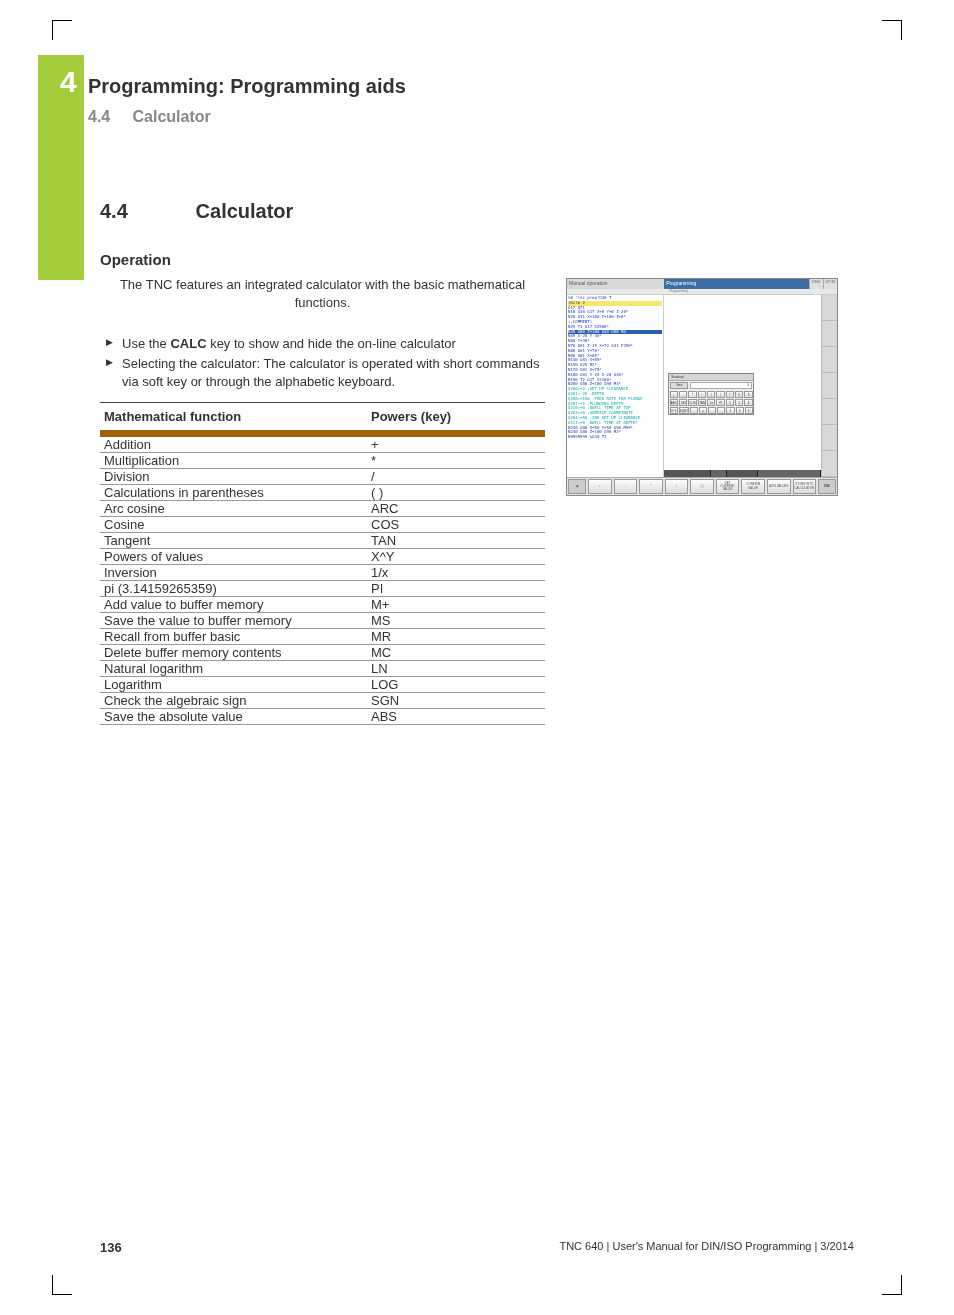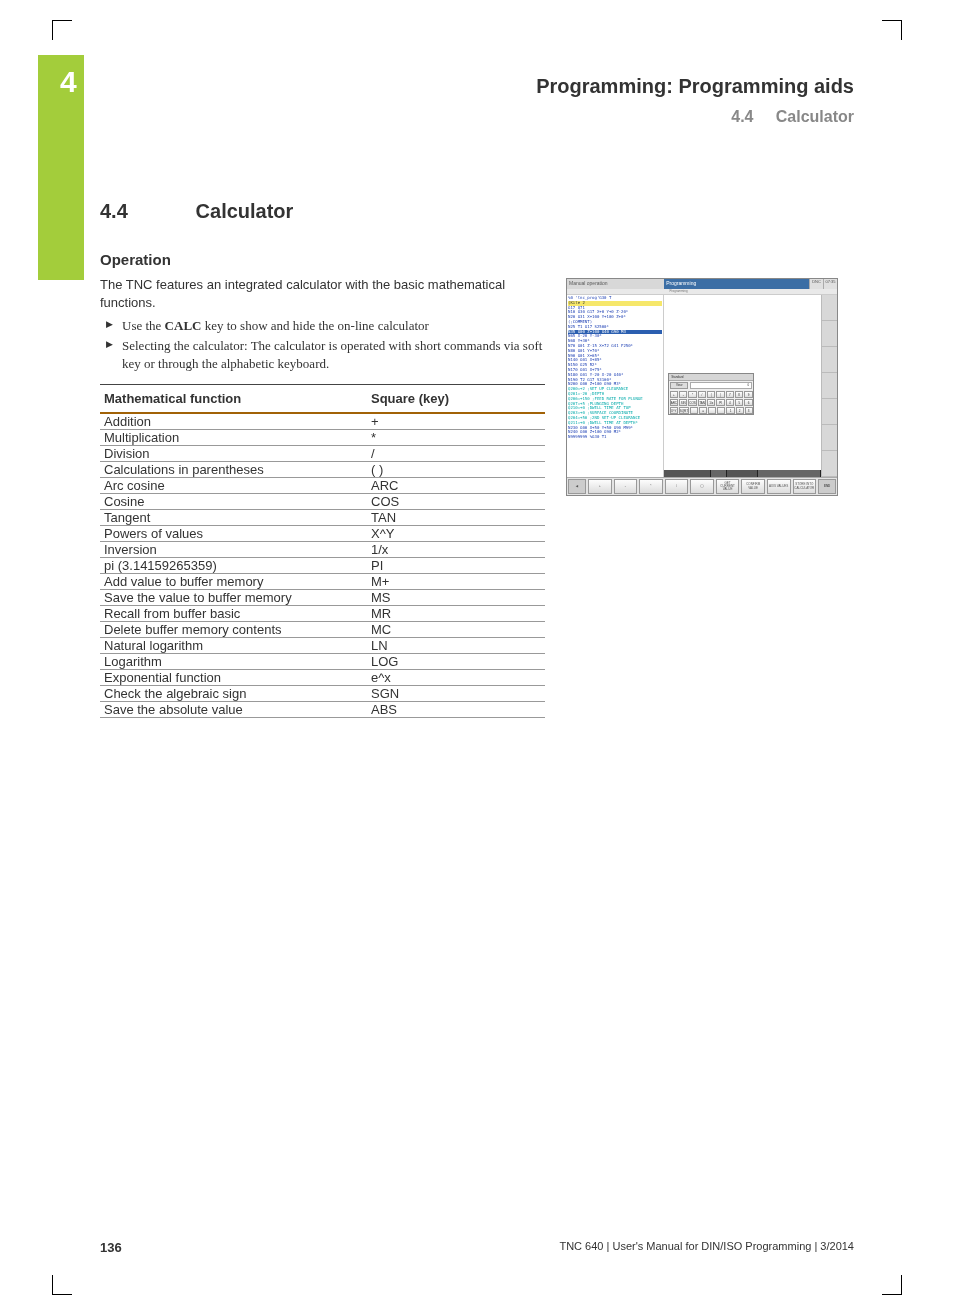--- a/index.html
+++ b/index.html
@@ -27,23 +27,22 @@
   }
   .chapter-num {
     position: absolute;
     left: 60px; top: 65px;
     color: #fff;
     font-size: 30px;
     font-weight: bold;
   }
   .header-block {
     position: absolute;
-    left: 100px; top: 75px;
+    left: 88px; top: 75px;
     right: 100px;
-    text-align: right;
   }
   .chapter-title {
     font-size: 20px; font-weight: bold; color: #333;
   }
   .section-crumb {
     margin-top: 10px;
     font-size: 16px; font-weight: bold; color: #888;
   }
 
   .content {
@@ -55,40 +54,41 @@
     font-size: 20px; font-weight: bold; color: #333;
     margin-bottom: 28px;
   }
   .sec-num { display:inline-block; width: 90px; }
   .sub-heading {
     font-size: 15px; font-weight: bold; color: #333;
     margin-bottom: 8px;
   }
   .para {
     font-size: 13px; line-height: 1.35; color: #333;
-    margin-bottom: 6px;
+    margin-bottom: 24px;
+    text-align: center;
   }
   ul.bullets { list-style: none; margin: 4px 0 10px 0; }
   ul.bullets li {
     font-size: 13px; line-height: 1.4; color: #333;
-    padding-left: 22px; position: relative; margin-bottom: 2px; font-family: Liberation Serif, serif;
+    padding-left: 22px; position: relative; margin-bottom: 2px;
   }
   ul.bullets li::before {
     content: "▶"; position: absolute; left: 6px; top: 1px;
     font-size: 9px; color: #333;
   }
   strong { font-weight: bold; }
 
   table.func {
     width: 100%; border-collapse: collapse; font-size: 13px;
     margin-top: 6px;
   }
   table.func th {
     text-align: left; font-weight: bold;
-    border-top: 1px solid #444; border-bottom: 2px solid #a16207;
+    border-top: 1px solid #444; border-bottom: 7px solid #a16207;
     padding: 6px 4px;
   }
   table.func td {
     border-bottom: 1px solid #999;
     padding: 0 4px; color: #333;
   }
   table.func th:first-child, table.func td:first-child { width: 60%; }
 
   .screenshot {
     position: absolute;
@@ -186,21 +186,21 @@
     <li>
       <span>Use the </span><strong>CALC</strong><span> key to show and hide the on-line calculator</span>
     </li>
     <li>Selecting the calculator: The calculator is operated with short commands via soft key or through the alphabetic keyboard.</li>
   </ul>
 
   <table class="func">
     <thead>
       <tr>
         <th>Mathematical function</th>
-        <th>Square (key)</th>
+        <th>Powers (key)</th>
       </tr>
     </thead>
     <tbody id="func-body">
         <tr>
           <td>Addition</td>
           <td>+</td>
         </tr>
         <tr>
           <td>Multiplication</td>
           <td>*</td>
@@ -253,24 +253,20 @@
           <td>Delete buffer memory contents</td>
           <td>MC</td>
         </tr>
         <tr>
           <td>Natural logarithm</td>
           <td>LN</td>
         </tr>
         <tr>
           <td>Logarithm</td>
           <td>LOG</td>
-        </tr>
-        <tr>
-          <td>Exponential function</td>
-          <td>e^x</td>
         </tr>
         <tr>
           <td>Check the algebraic sign</td>
           <td>SGN</td>
         </tr>
         <tr>
           <td>Save the absolute value</td>
           <td>ABS</td>
         </tr>
       </tbody>

